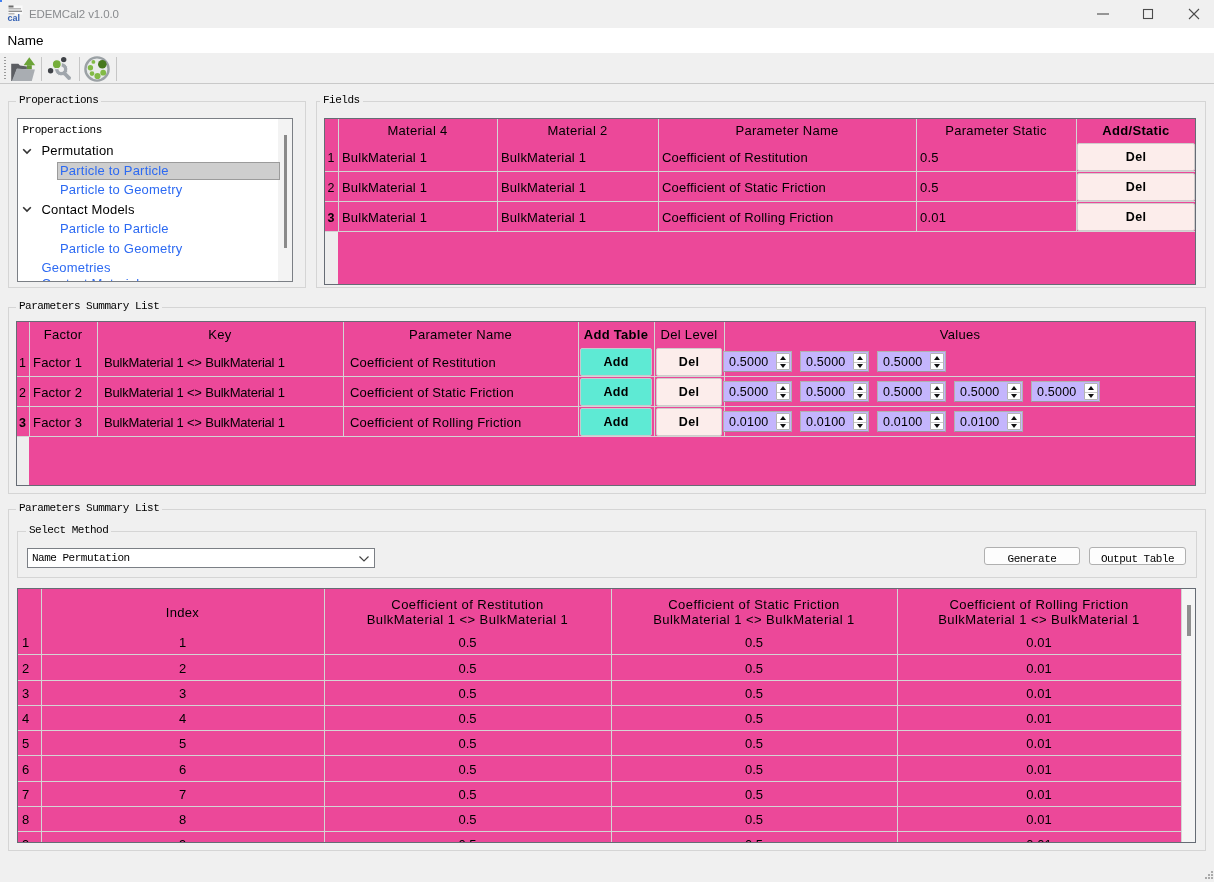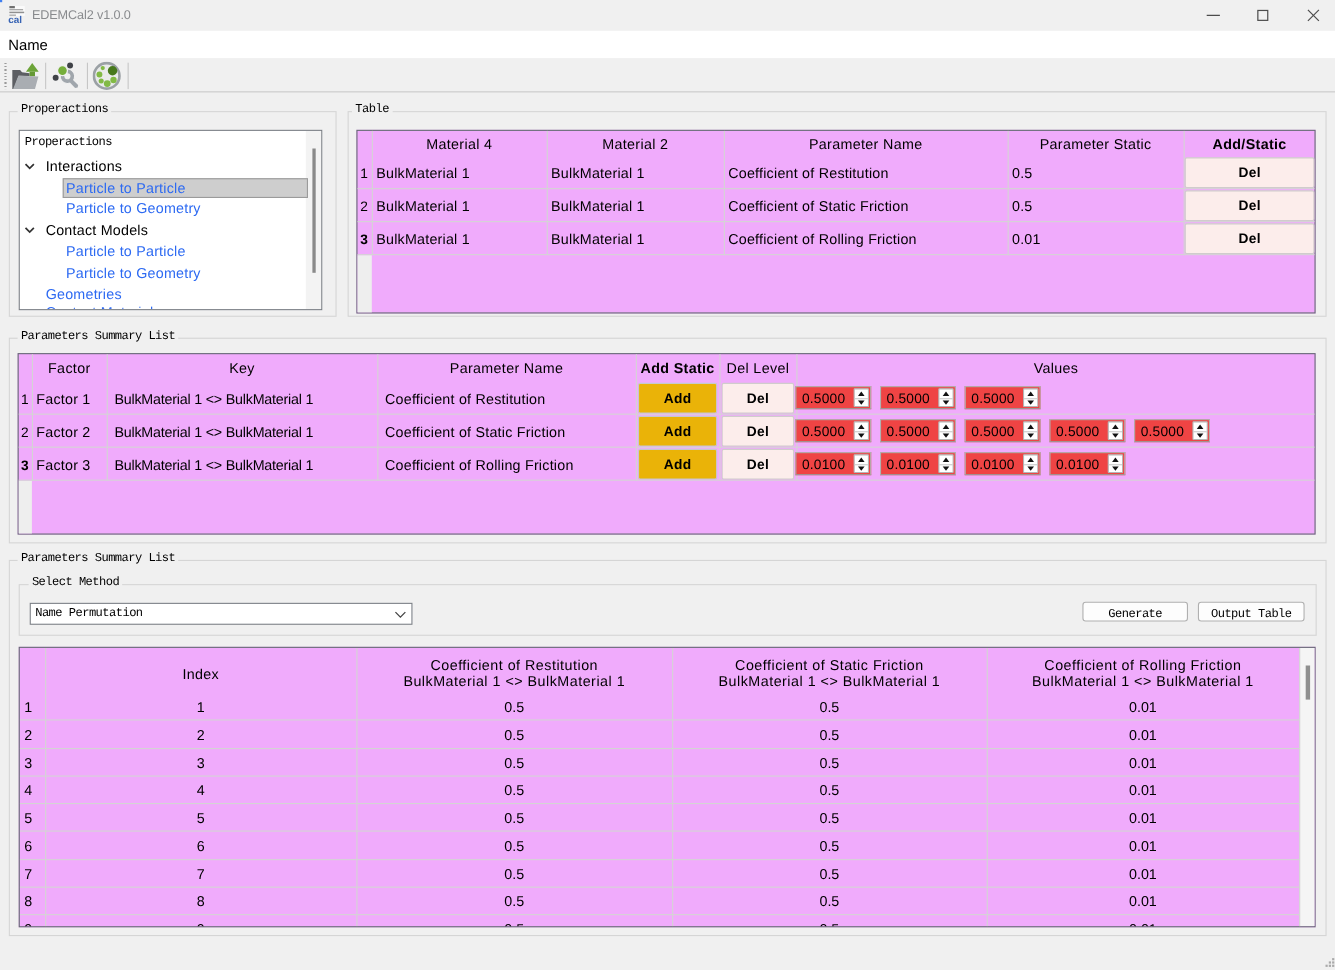--- a/index.html
+++ b/index.html
@@ -1,29 +1,29 @@
 <!DOCTYPE html>
 <html><head><meta charset="utf-8"><style>
 *{margin:0;padding:0;box-sizing:border-box}
 html,body{width:1214px;height:882px;overflow:hidden}
 body{background:#f0f0f0;font-family:"Liberation Sans",sans-serif;color:#000;position:relative}
 .ab{position:absolute}
 .mono{font-family:"Liberation Mono",monospace;font-size:11px;letter-spacing:-0.5px}
 .grp{position:absolute;border:1px solid #d5d5d5}
 .glab{position:absolute;background:#f0f0f0;padding:0 3px;line-height:11px;white-space:pre}
-.tbl{position:absolute;background:#f0abfc;border:1px solid #666c75}
+.tbl{position:absolute;background:#ec4899;border:1px solid #666c75}
 .vl{position:absolute;width:1px;background:#d4d4d4}
 .hl{position:absolute;height:1px;background:#d4d4d4}
 .hc{position:absolute;font-size:13px;letter-spacing:0.3px;text-align:center;white-space:pre}
 .cell{position:absolute;font-size:13px;letter-spacing:0.2px;white-space:pre}
 .num{position:absolute;font-size:12.5px;text-align:center}
 .btn{position:absolute;border-radius:2px;font-size:12.5px;font-weight:bold;text-align:center;letter-spacing:0.3px}
 .bdel{background:#fcedeb;border:1px solid #d0cccc}
-.badd{background:#eab308;border:1px solid #c6c9ce}
-.spin{position:absolute;width:69px;height:21px;background:#ef4444;border:1px solid #b1b1b1;border-bottom-color:#9a9a9a}
+.badd{background:#5eead4;border:1px solid #c6c9ce}
+.spin{position:absolute;width:69px;height:21px;background:#c4b5fd;border:1px solid #b1b1b1;border-bottom-color:#9a9a9a}
 .spin span{position:absolute;left:5px;top:3px;font-size:12.5px;letter-spacing:0.2px}
 .sarr{position:absolute;right:1px;top:1px;width:14px;height:17px;border:1px solid #b5b5b5;border-radius:1px;background:#fff}
 .tri{position:absolute;width:0;height:0;border-left:3.5px solid transparent;border-right:3.5px solid transparent}
 .triu{border-bottom:4px solid #111;left:3px;top:2.5px}
 .trid{border-top:4px solid #111;left:3px;top:10px}
 .sdiv{position:absolute;left:0;right:0;top:8px;height:1px;background:#c9c9c9}
 </style></head><body>
 <div class="ab" style="left:0;top:0;width:1214px;height:28px;background:#f0f0f0">
 <div class="ab" style="left:0;top:0;width:2px;height:2px;background:#3f7ef0"></div>
 <svg class="ab" style="left:7px;top:5px" width="17" height="17" viewBox="0 0 17 17">
@@ -69,35 +69,35 @@
 <circle cx="9.4" cy="5.9" r="1.9" fill="#82ba45"></circle>
 <circle cx="6.4" cy="11.8" r="2.7" fill="#82ba45"></circle>
 <circle cx="8" cy="17.6" r="2.3" fill="#82ba45"></circle>
 <circle cx="13.5" cy="20" r="3.1" fill="#82ba45"></circle>
 <circle cx="19.2" cy="16.7" r="2.9" fill="#82ba45"></circle>
 </svg>
 </div>
 <div class="grp" style="left:8px;top:101px;width:298px;height:187px"></div>
 <div class="glab mono" style="left:16px;top:95px">Properactions</div>
 <div class="grp" style="left:316px;top:101px;width:890px;height:187px"></div>
-<div class="glab mono" style="left:320px;top:95px">Table</div>
+<div class="glab mono" style="left:320px;top:95px">Fields</div>
 <div class="grp" style="left:8px;top:307px;width:1198px;height:187px"></div>
 <div class="glab mono" style="left:16px;top:301px">Parameters Summary List</div>
 <div class="grp" style="left:8px;top:509px;width:1198px;height:342px"></div>
 <div class="glab mono" style="left:16px;top:503px">Parameters Summary List</div>
 <div class="grp" style="left:17px;top:531px;width:1180px;height:47px"></div>
 <div class="glab mono" style="left:26px;top:525px">Select Method</div>
 <div class="ab" style="left:17px;top:118px;width:276px;height:164px;background:#fff;border:1px solid #7b7f85;overflow:hidden">
     <div class="ab" style="right:0;top:0;width:14px;height:162px;background:#f3f3f3"></div>
     <div class="ab" style="right:5px;top:16px;width:3px;height:113px;background:#8a8a8a"></div>
     <div class="ab" style="left:4.5px;top:4.75px;font-family:'Liberation Mono';font-size:11px;letter-spacing:-0.5px;color:#000;white-space:pre">Properactions</div>
     <svg class="ab" style="left:3.5px;top:28.75px" width="10" height="7">
       <path d="M1.2 1.2 L5 5 L8.8 1.2" fill="none" stroke="#333" stroke-width="1.6"></path>
     </svg>
-    <div class="ab" style="left:23.5px;top:24.25px;font-family:'Liberation Sans';font-size:13px;letter-spacing:0.2px;color:#000;white-space:pre">Interactions</div>
+    <div class="ab" style="left:23.5px;top:24.25px;font-family:'Liberation Sans';font-size:13px;letter-spacing:0.2px;color:#000;white-space:pre">Permutation</div>
     <div class="ab" style="left:39px;top:42.50px;width:223px;height:18px;background:#cecece;border:1px solid #9b9b9b"></div>
     <div class="ab" style="left:42px;top:43.75px;font-family:'Liberation Sans';font-size:13px;letter-spacing:0.2px;color:#2d6af2;white-space:pre">Particle to Particle</div>
     <div class="ab" style="left:42px;top:63.25px;font-family:'Liberation Sans';font-size:13px;letter-spacing:0.2px;color:#2d6af2;white-space:pre">Particle to Geometry</div>
     <svg class="ab" style="left:3.5px;top:87.25px" width="10" height="7">
       <path d="M1.2 1.2 L5 5 L8.8 1.2" fill="none" stroke="#333" stroke-width="1.6"></path>
     </svg>
     <div class="ab" style="left:23.5px;top:82.75px;font-family:'Liberation Sans';font-size:13px;letter-spacing:0.2px;color:#000;white-space:pre">Contact Models</div>
     <div class="ab" style="left:42px;top:102.25px;font-family:'Liberation Sans';font-size:13px;letter-spacing:0.2px;color:#2d6af2;white-space:pre">Particle to Particle</div>
     <div class="ab" style="left:42px;top:121.75px;font-family:'Liberation Sans';font-size:13px;letter-spacing:0.2px;color:#2d6af2;white-space:pre">Particle to Geometry</div>
     <div class="ab" style="left:23.5px;top:141.25px;font-family:'Liberation Sans';font-size:13px;letter-spacing:0.2px;color:#2d6af2;white-space:pre">Geometries</div>
@@ -143,21 +143,21 @@
 <div class="vl" style="left:343px;top:322px;height:115px"></div>
 <div class="vl" style="left:578px;top:322px;height:115px"></div>
 <div class="vl" style="left:654px;top:322px;height:115px"></div>
 <div class="vl" style="left:724px;top:322px;height:115px"></div>
 <div class="hl" style="left:17px;top:376px;width:1178px"></div>
 <div class="hl" style="left:17px;top:406px;width:1178px"></div>
 <div class="hl" style="left:17px;top:436px;width:1178px"></div>
 <div class="hc" style="left:29px;top:327px;width:68px;">Factor</div>
 <div class="hc" style="left:97px;top:327px;width:246px;">Key</div>
 <div class="hc" style="left:343px;top:327px;width:235px;">Parameter Name</div>
-<div class="hc" style="left:578px;top:327px;width:76px;font-weight:bold;">Add Static</div>
+<div class="hc" style="left:578px;top:327px;width:76px;font-weight:bold;">Add Table</div>
 <div class="hc" style="left:654px;top:327px;width:70px;">Del Level</div>
 <div class="hc" style="left:724px;top:327px;width:472px;">Values</div>
 <div class="num" style="left:16px;top:355.5px;width:13px;">1</div>
 <div class="cell" style="left:33px;top:355px">Factor 1</div>
 <div class="cell" style="left:104px;top:355px;letter-spacing:-0.2px">BulkMaterial 1 &lt;&gt; BulkMaterial 1</div>
 <div class="cell" style="left:350px;top:355px">Coefficient of Restitution</div>
 <div class="btn badd" style="left:580px;top:348px;width:72px;height:28px;line-height:26px">Add</div>
 <div class="btn bdel" style="left:656px;top:348px;width:66px;height:28px;line-height:26px">Del</div>
 <div class="spin" style="left:723px;top:350.5px">
     <span>0.5000</span>

